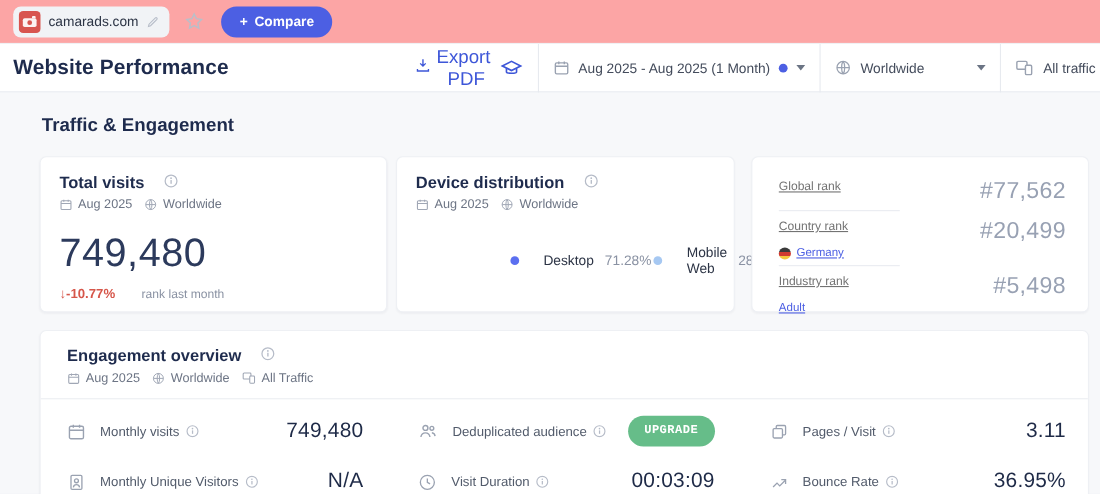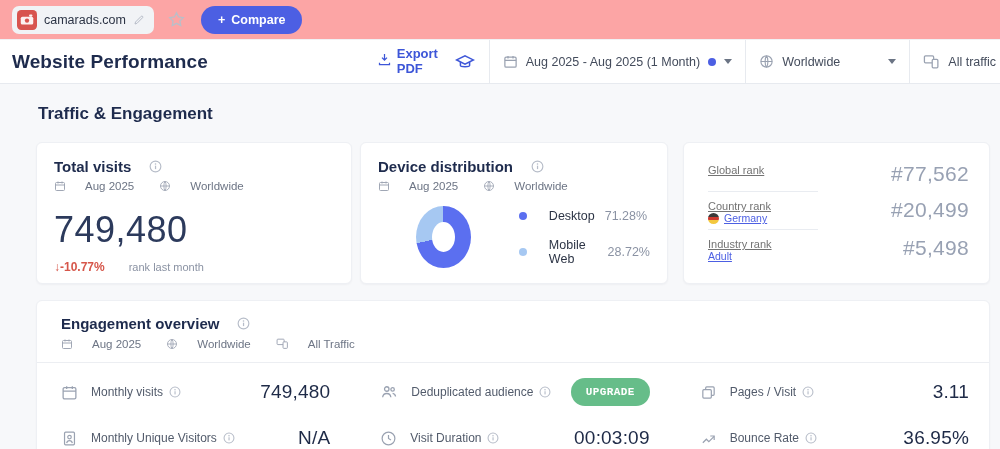--- a/index.html
+++ b/index.html
@@ -14,63 +14,63 @@
   .domain-text { font-size:12.5px; color:#2c3445; }
   .pencil { color:#b6bcc8; display:flex; }
   .star { color:#b9bfc9; margin-left:13px; display:flex; cursor:pointer; }
   .compare-btn { margin-left:15px; display:flex; align-items:center; gap:6px; background:#4c5fe3; color:#fff; border:none; border-radius:16px; padding:7px 17px; font-size:12.5px; font-weight:700; font-family:inherit; cursor:pointer; }
 
   
   .header { height:44px; background:#fff; border-bottom:1px solid #e7eaef; display:flex; align-items:center; padding-left:12px; }
   .page-title { font-size:19px; font-weight:700; color:#1e2b4d; letter-spacing:.1px; }
   .controls { margin-left:auto; display:flex; align-items:center; height:100%; }
   .export { display:flex; align-items:center; gap:5px; color:#3d56d8; cursor:pointer; margin-right:14px; }
-  .export-label { font-size:13px; font-weight:700; width:44px; line-height:1.15; text-align:left; }
+  .export-label { font-size:17px; font-weight:400; width:44px; line-height:1.15; text-align:right; }
   .grad { color:#3d56d8; display:flex; margin-right:14px; cursor:pointer; }
   .vsep { width:1px; height:44px; background:#e7eaef; }
   .picker { display:flex; align-items:center; gap:8px; padding:0 13px; height:100%; cursor:pointer; color:#5b6474; }
   .picker .pick-label { font-size:12.5px; color:#444c5c; white-space:nowrap; }
   .picker .p-icon { color:#9aa2b1; display:flex; }
   .blue-dot { width:8px; height:8px; border-radius:50%; background:#4c5fe3; }
   .caret { width:0; height:0; border-left:4px solid transparent; border-right:4px solid transparent; border-top:5px solid #6b7484; }
   .traffic-picker { padding-right:4px; }
 
   
   .content { padding:12px 10px 0 36px; }
   .section-title { font-size:17px; font-weight:700; color:#1e2b4d; margin:8px 0 18px 2px; }
 
   .cards-row { display:flex; align-items:flex-start; }
   .card { background:#fff; border:1px solid #eef0f4; border-radius:6px; box-shadow:0 1px 2px rgba(20,30,60,.04); }
-  .card-title-row { display:flex; align-items:center; gap:18px; }
+  .card-title-row { display:flex; gap:18px; }
   .card-title { font-size:15px; font-weight:700; color:#1e2b4d; }
   .info-icon { color:#b6bcc8; display:flex; cursor:pointer; }
-  .meta-row { display:flex; align-items:center; gap:19px; margin-top:5px; color:#6d7585; font-size:11.5px; }
+  .meta-row { display:flex; align-items:center; gap:5px; margin-top:5px; color:#6d7585; font-size:11.5px; }
   .meta-row .m-ic { color:#a0a7b5; display:flex; }
 
   .card-visits { width:316px; height:142px; padding:15px 17px; margin-right:8px; }
   .big-number { font-size:36px; font-weight:300; color:#2c3a5c; letter-spacing:.5px; margin-top:17px; }
   .change-row { margin-top:9px; display:flex; align-items:baseline; gap:24px; }
   .change-val { font-size:12px; font-weight:700; color:#d6564a; }
   .change-note { font-size:11px; color:#8a92a3; }
 
   .card-device { width:308px; height:142px; padding:15px 17px; margin-right:15px; }
   .device-body { display:flex; align-items:center; margin-top:14px; }
   .donut { width:62px; height:62px; border-radius:50%; margin-left:38px; position:relative; }
   .donut::after { content:""; position:absolute; inset:16px; background:#fff; border-radius:50%; }
-  .legend { margin-left:48px; display:flex; flex-direction:column; gap:15px; }
+  .legend { margin-left:48px; display:flex; flex-direction:row; gap:2px; }
   .legend-row { display:flex; align-items:center; font-size:12.5px; }
   .legend-dot { width:8px; height:8px; border-radius:50%; flex:0 0 auto; }
   .legend-label { color:#2c3445; margin-left:22px; font-weight:400; }
   .legend-value { color:#8a92a3; margin-left:10px; }
 
   .card-rank { width:307px; height:142px; padding:13px 20px 10px 24px; }
   .rank-row { display:flex; align-items:flex-start; justify-content:space-between; padding:6px 0 5px; }
   .rank-divider { height:1px; background:#e9ecf1; width:42%; }
   .rank-label { font-size:11px; color:#737373; padding-top:2px;text-decoration:underline; }
-  .rank-sub { display:flex; align-items:center; gap:5px; margin-top:0; }
+  .rank-sub { display:flex; align-items:center; gap:5px; margin-top:12px; }
   .flag-de { width:11px; height:11px; border-radius:50%; background:linear-gradient(180deg,#3a3a3a 0 34%,#cf3b30 34% 67%,#f3c83f 67% 100%); }
   .rank-link { font-size:10.5px; color:#4c5fe3; text-decoration:underline; cursor:pointer; }
   .rank-value { font-size:21px; font-weight:300; color:#98a1b3; letter-spacing:.3px; }
 
   
   .engagement-card { margin-top:16px; width:954px; min-height:175px; }
   .eng-head { padding:14px 20px 12px 24px; }
   .eng-divider { height:1px; background:#eceef2; }
   .eng-grid { display:grid; grid-template-columns:1fr 1fr 1fr; column-gap:50px; padding:6px 20px 8px 24px; }
   .metric-cell { display:flex; align-items:center; height:46px; }

